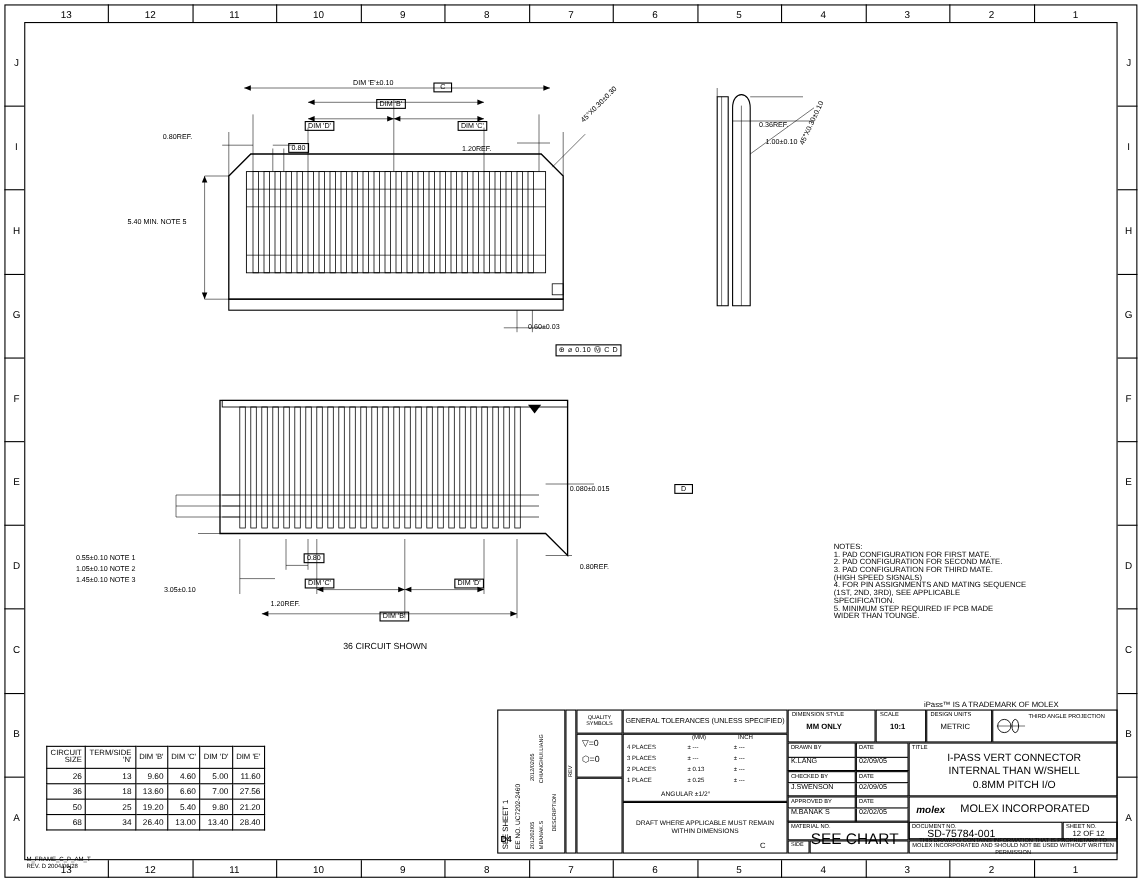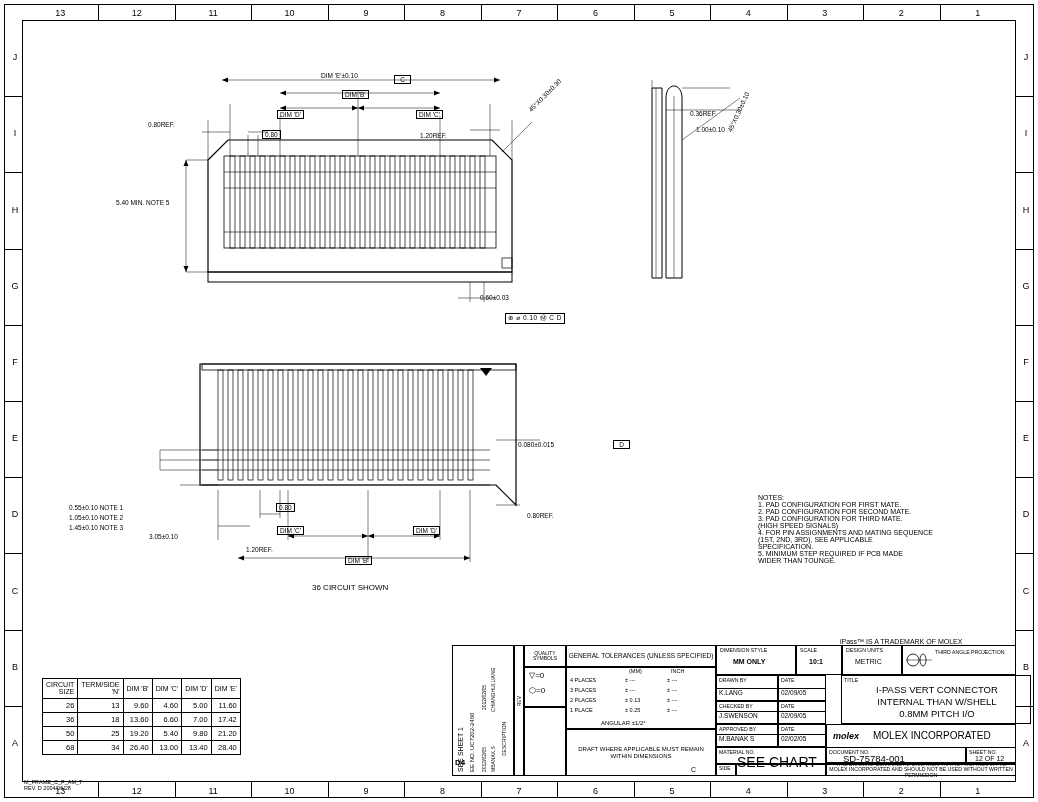--- a/index.html
+++ b/index.html
@@ -356,21 +356,21 @@
           <td>4.60</td>
           <td>5.00</td>
           <td>11.60</td>
         </tr>
         <tr>
           <td>36</td>
           <td>18</td>
           <td>13.60</td>
           <td>6.60</td>
           <td>7.00</td>
-          <td>17.42</td>
+          <td>27.56</td>
         </tr>
         <tr>
           <td>50</td>
           <td>25</td>
           <td>19.20</td>
           <td>5.40</td>
           <td>9.80</td>
           <td>21.20</td>
         </tr>
         <tr>
@@ -492,21 +492,21 @@
       <div class="lbl abs" style="left:2px;top:0.5px;">MATERIAL NO.</div>
       <div class="abs" style="left:20px;top:6px;font-size:14px;">SEE CHART</div>
     </div>
     <div class="cell ctr" style="left:264px;top:119px;width:20px;height:12px;font-size:5px;">
       <div class="abs" style="left:2px;top:0;">SIDE</div>
     </div>
     <div class="cell ctr" style="left:284px;top:119px;width:90px;height:12px;">
       <div class="abs" style="left:-46px;top:1px;font-size:7px;">C</div>
     </div>
 
-    <div class="cell" style="left:389px;top:30px;width:190px;height:49px;">
+    <div class="cell" style="left:374px;top:30px;width:190px;height:49px;">
       <div class="lbl abs" style="left:2px;top:0.5px;">TITLE</div>
       <div class="abs" style="left:0;top:8px;width:190px;text-align:center;font-size:9.5px;line-height:1.25;">
         <div>I-PASS VERT CONNECTOR</div>
         <div>INTERNAL THAN W/SHELL</div>
         <div>0.8MM PITCH I/O</div>
       </div>
     </div>
     <div class="cell" style="left:374px;top:79px;width:190px;height:39px;">
       <div class="abs" style="left:6px;top:6px;font-size:9px;font-style:italic;font-weight:bold;">molex</div>
       <div class="abs" style="left:46px;top:5px;font-size:10px;">MOLEX INCORPORATED</div>

